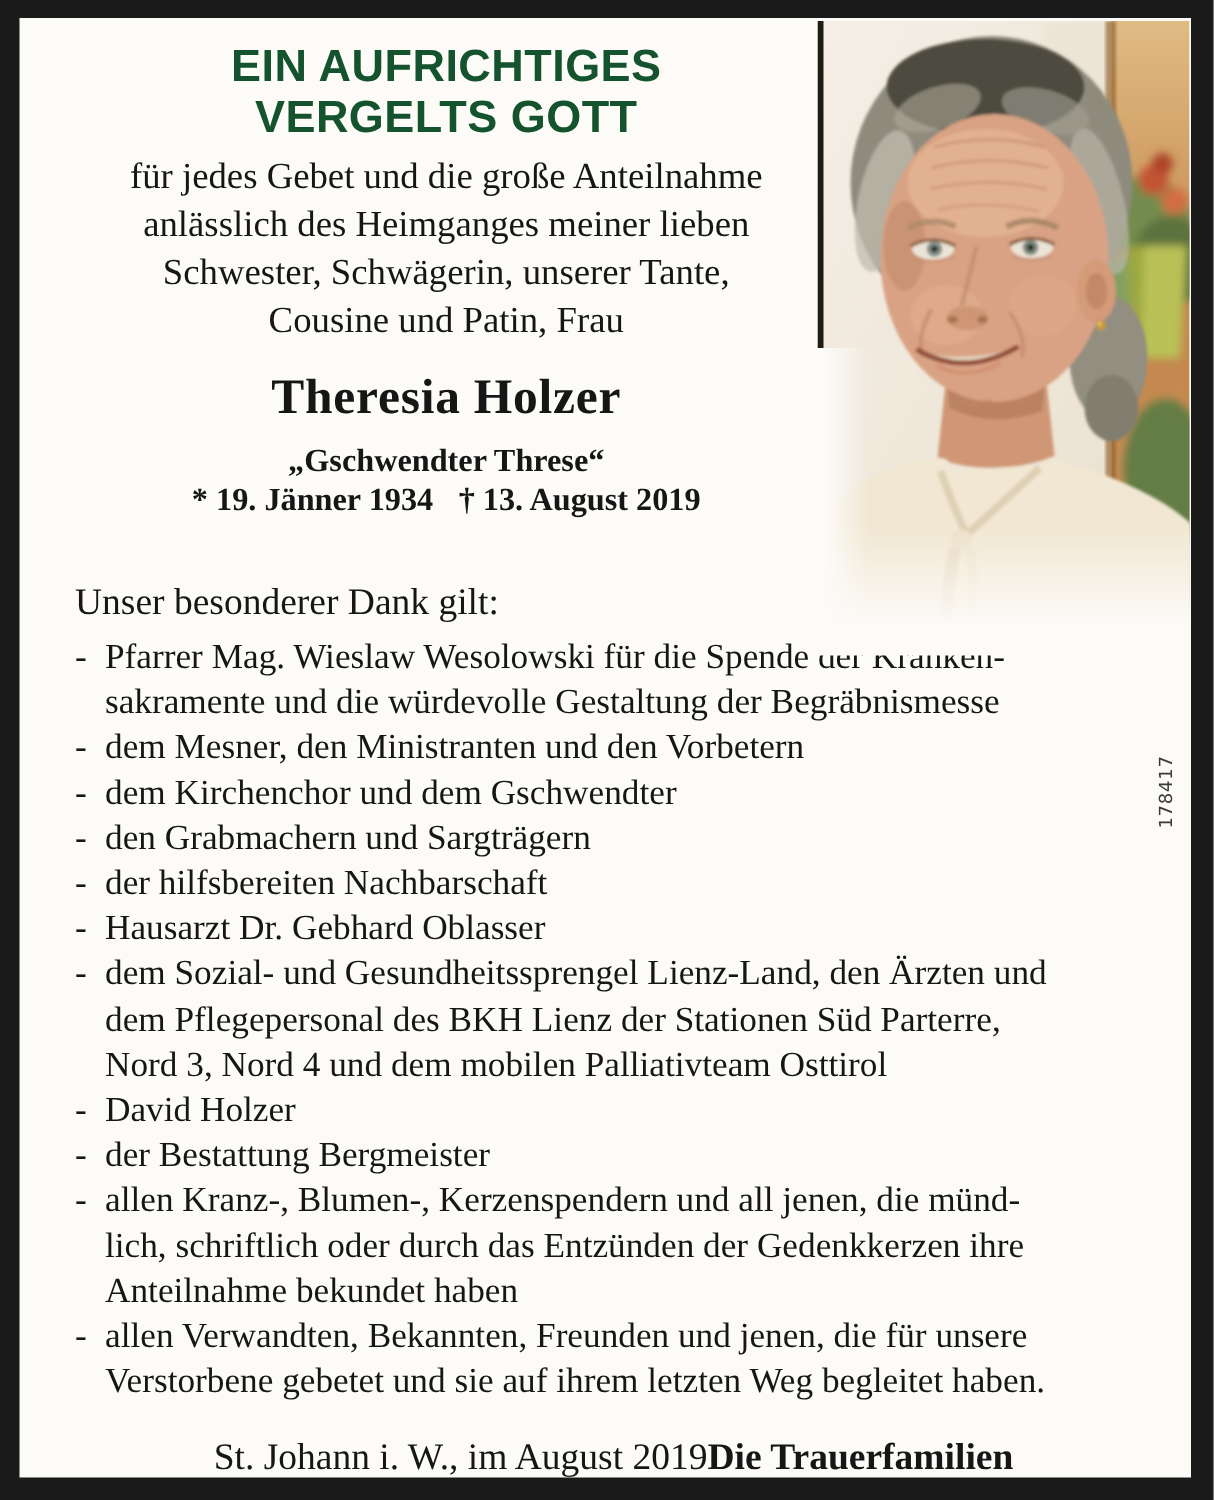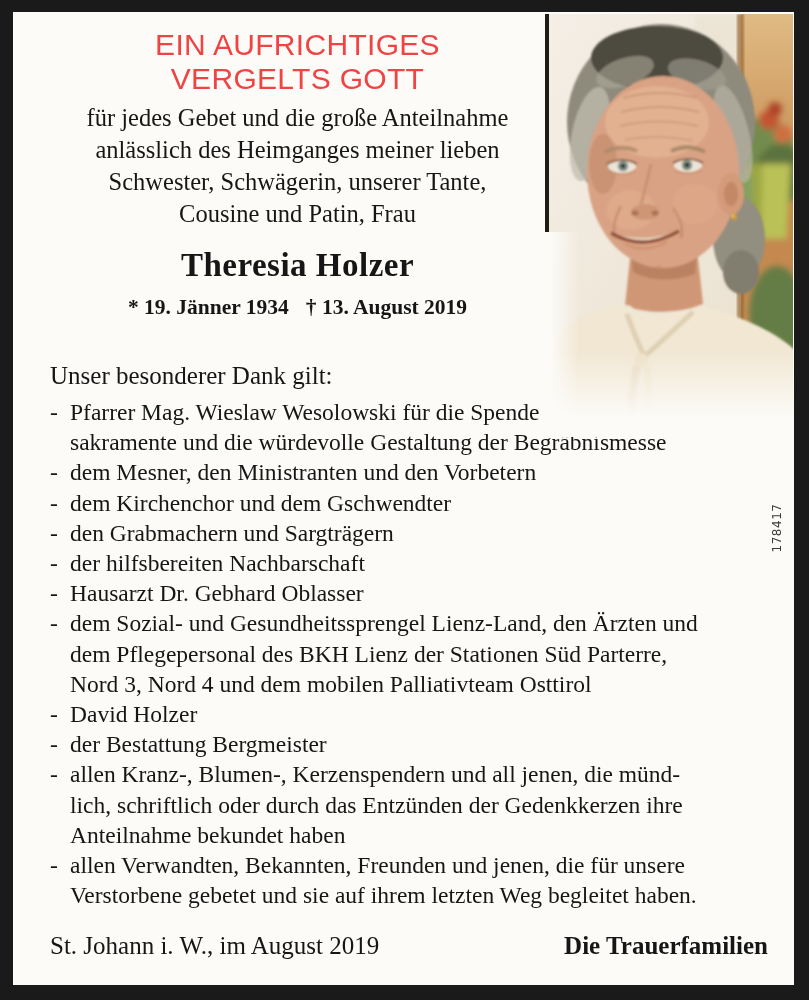--- a/index.html
+++ b/index.html
@@ -16,25 +16,25 @@
     width:781px; height:973px;
     background:#fcfbf8;
     overflow:hidden;
     color:#161616;
   }
   
   .left-col { width:495px; margin-left:37px; text-align:center; }
   .headline {
     margin:16px 0 0 0;
     font-family:"Liberation Sans", sans-serif;
-    font-weight:400;
+    font-weight:700;
     font-size:30px; line-height:34px;
     letter-spacing:.3px;
     white-space:pre-line;
-    color:#ef4444;
+    color:#14532d;
   }
   .intro {
     margin-top:6px;
     font-size:24.5px; line-height:32px;
     white-space:pre-line;
   }
   .deceased-name {
     margin-top:6px;
     font-weight:700;
     font-size:33px; line-height:58px;
@@ -46,21 +46,21 @@
   
   .main-block { width:710px; margin-left:37px; }
   .thanks-heading { margin-top:40px; font-size:25px; line-height:31px; }
   .thanks-list { margin-top:6px; }
   .thanks-item { display:flex; font-size:23.5px; line-height:30.2px; }
   .thanks-item .dash { width:20px; flex:0 0 20px; }
   .thanks-item .item-text { flex:1; white-space:pre-line; }
   
   .footer {
     margin-top:20px;
-    display:flex; justify-content:space-between; align-items:baseline;
+    display:flex; justify-content:center; align-items:baseline;
     font-size:25px; line-height:31px;
     width:718px; margin-left:37px;
   }
   .footer .signature { font-weight:700; }
   
   .photo-wrap { position:absolute; left:532px; top:2px; width:248px; height:420px; }
   .photo-wrap svg { display:block; }
   .fade-left {
     position:absolute; left:-2px; bottom:0; width:36px; height:48%;
     background:linear-gradient(to right, #fcfbf8 20%, rgba(252,251,248,0));
@@ -88,20 +88,21 @@
   <div class="content">
 
     <div class="left-col">
       <div class="headline">EIN AUFRICHTIGES
 VERGELTS GOTT</div>
       <div class="intro">für jedes Gebet und die große Anteilnahme
 anlässlich des Heimganges meiner lieben
 Schwester, Schwägerin, unserer Tante,
 Cousine und Patin, Frau</div>
       <div class="deceased-name">Theresia Holzer</div>
+      <div class="nickname">„Gschwendter Threse“</div>
       <div class="dates">
         <span class="birth">* 19. Jänner 1934</span><span class="death">† 13. August 2019</span>
       </div>
     </div>
 
     <div class="main-block">
       <div class="thanks-heading">Unser besonderer Dank gilt:</div>
       <div class="thanks-list">
           <div class="thanks-item">
             <span class="dash">-</span>

